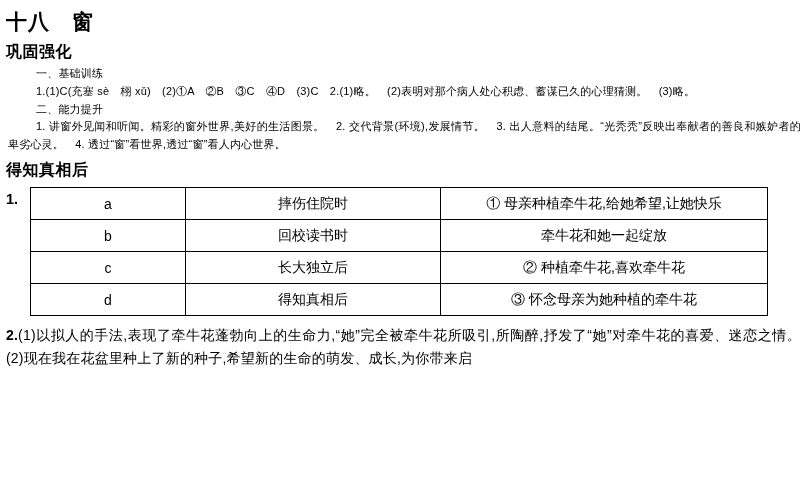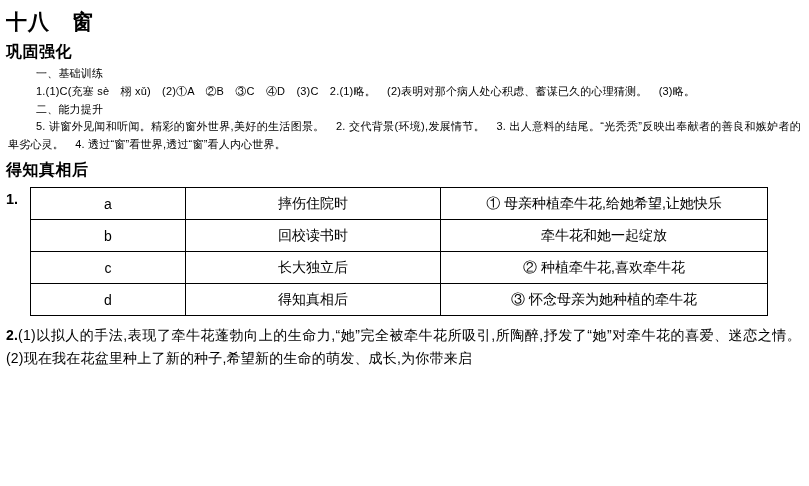--- a/index.html
+++ b/index.html
@@ -97,21 +97,21 @@
   </div>
 
   <div class="section-head">巩固强化</div>
 
   <div class="para indent">一、基础训练</div>
 
   <div class="para indent">1.(1)C(充塞 sè　栩 xǔ)　(2)①A　②B　③C　④D　(3)C　2.(1)略。　(2)表明对那个病人处心积虑、蓄谋已久的心理猜测。　(3)略。</div>
 
   <div class="para indent">二、能力提升</div>
 
-  <div class="para indent">5. 讲窗外见闻和听闻。精彩的窗外世界,美好的生活图景。　2. 交代背景(环境),发展情节。　3. 出人意料的结尾。“光秃秃”反映出奉献者的善良和嫉妒者的卑劣心灵。　4. 透过“窗”看世界,透过“窗”看人内心世界。</div>
+  <div class="para indent">1. 讲窗外见闻和听闻。精彩的窗外世界,美好的生活图景。　2. 交代背景(环境),发展情节。　3. 出人意料的结尾。“光秃秃”反映出奉献者的善良和嫉妒者的卑劣心灵。　4. 透过“窗”看世界,透过“窗”看人内心世界。</div>
 
   <div class="section-head">得知真相后</div>
 
   <div class="table-block">
     <div class="table-num">1.</div>
     <table class="content-table">
       <tbody>
         <tr>
           <td class="col-a">a</td>
           <td class="col-b">摔伤住院时</td>

